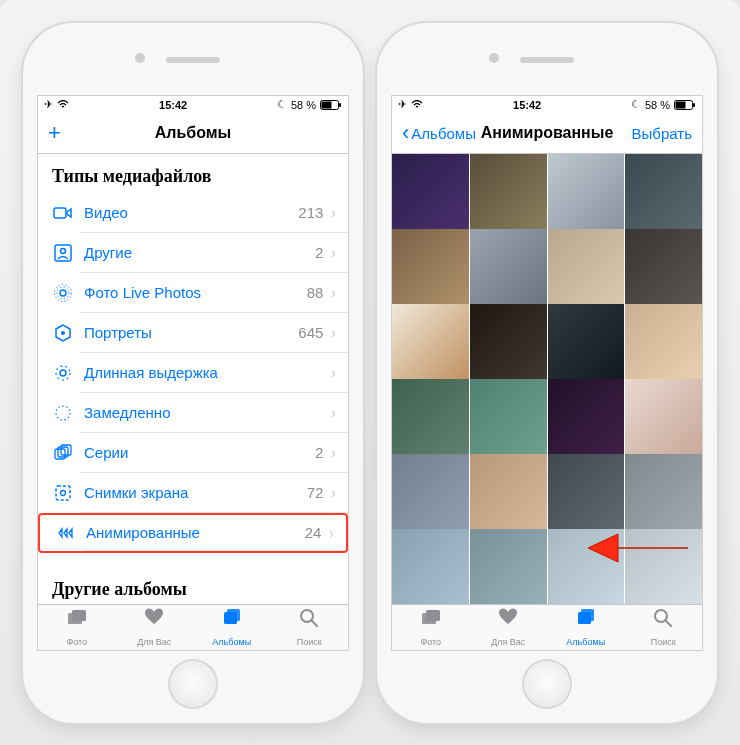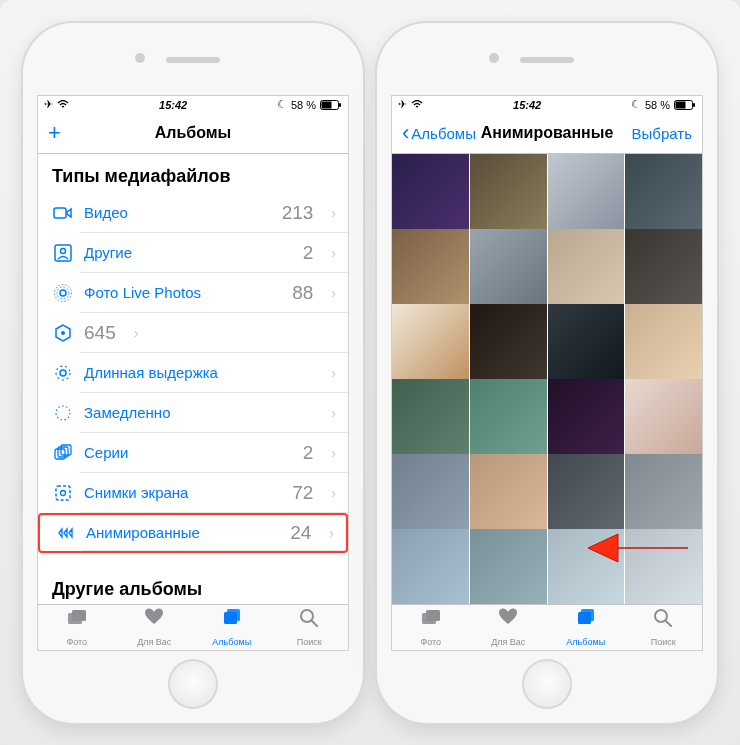--- a/index.html
+++ b/index.html
@@ -62,37 +62,38 @@
     overflow: hidden;
   }
   
   .status-bar {
     height: 18px;
     display: flex; align-items: center; justify-content: space-between;
     padding: 0 6px;
     font-size: 11px; color: #000;
   }
   .status-left, .status-right { display: flex; gap: 4px; align-items: center; }
-  .status-center { font-weight: 600; font-style: italic; }
+  .status-center { font-weight: 600; }
   
   .nav-bar {
     height: 40px;
     display: flex; align-items: center; justify-content: center;
     position: relative;
     border-bottom: 1px solid var(--ios-separator);
   }
   .nav-title { font-size: 16px; font-weight: 600; }
   .nav-left { position: absolute; left: 10px; color: var(--ios-blue); font-size: 22px; display: flex; align-items: center; gap: 2px; }
   .nav-left .back-label { font-size: 15px; }
   .nav-right { position: absolute; right: 10px; color: var(--ios-blue); font-size: 15px; }
   
   .content { flex: 1; overflow: hidden; background: #fff; }
   .section-header {
     font-size: 18px; font-weight: 700;
     padding: 12px 14px 6px 14px;
+    font-family: Liberation Serif, serif;
   }
   .list { display: flex; flex-direction: column; }
   .list-row {
     display: flex; align-items: center;
     height: 40px;
     padding: 0 12px 0 14px;
     position: relative;
   }
   .list-row::after {
     content: "";
@@ -106,21 +107,21 @@
     border-radius: 4px;
   }
   .row-icon {
     width: 22px; height: 22px;
     display: flex; align-items: center; justify-content: center;
     color: var(--ios-blue);
     margin-right: 10px;
     flex-shrink: 0;
   }
   .row-label { flex: 1; font-size: 15px; color: var(--ios-blue); }
-  .row-count { font-size: 19px; color: var(--ios-gray); margin-right: 18px; }
+  .row-count { font-size: 15px; color: var(--ios-gray); margin-right: 8px; }
   .chevron { color: #c7c7cc; font-size: 14px; }
   
   .tab-bar {
     height: 46px;
     border-top: 1px solid var(--ios-separator);
     display: flex;
     background: #f9f9f9;
   }
   .tab {
     flex: 1;
@@ -233,20 +234,21 @@
       <span class="row-count">88</span>
       <span class="chevron">›</span>
             </div>
             <div class="list-row">
       <span class="row-icon">
                 <svg width="20" height="20" viewBox="0 0 20 20">
                   <path d="M10 2 L3 6 L3 14 L10 18 L17 14 L17 6 Z" fill="none" stroke="currentColor" stroke-width="1.5"></path>
                   <circle cx="10" cy="10" r="2" fill="currentColor"></circle>
                 </svg>
               </span>
+      <span class="row-label">Портреты</span>
       <span class="row-count">645</span>
       <span class="chevron">›</span>
             </div>
             <div class="list-row">
       <span class="row-icon">
                 <svg width="20" height="20" viewBox="0 0 20 20">
                   <circle cx="10" cy="10" r="3" fill="none" stroke="currentColor" stroke-width="1.5"></circle>
                   <circle cx="10" cy="10" r="7" fill="none" stroke="currentColor" stroke-width="1.2" stroke-dasharray="2 3"></circle>
                 </svg>
               </span>

